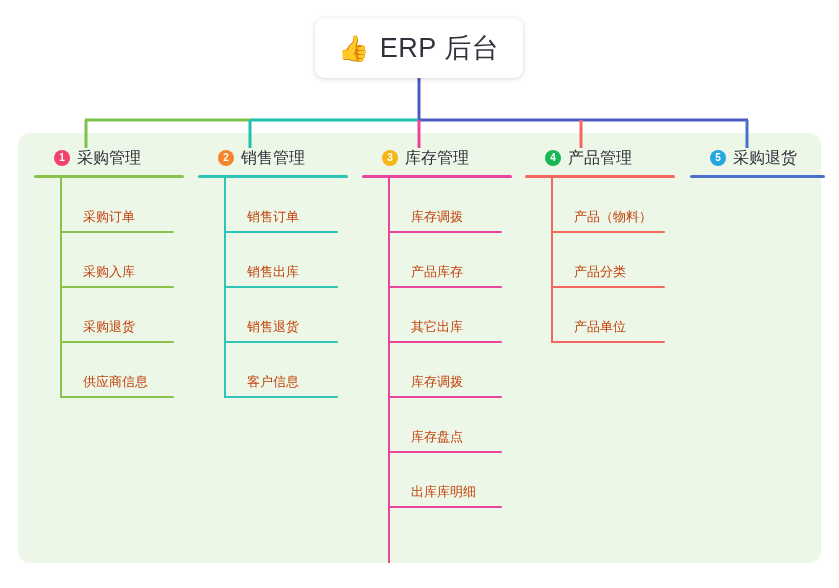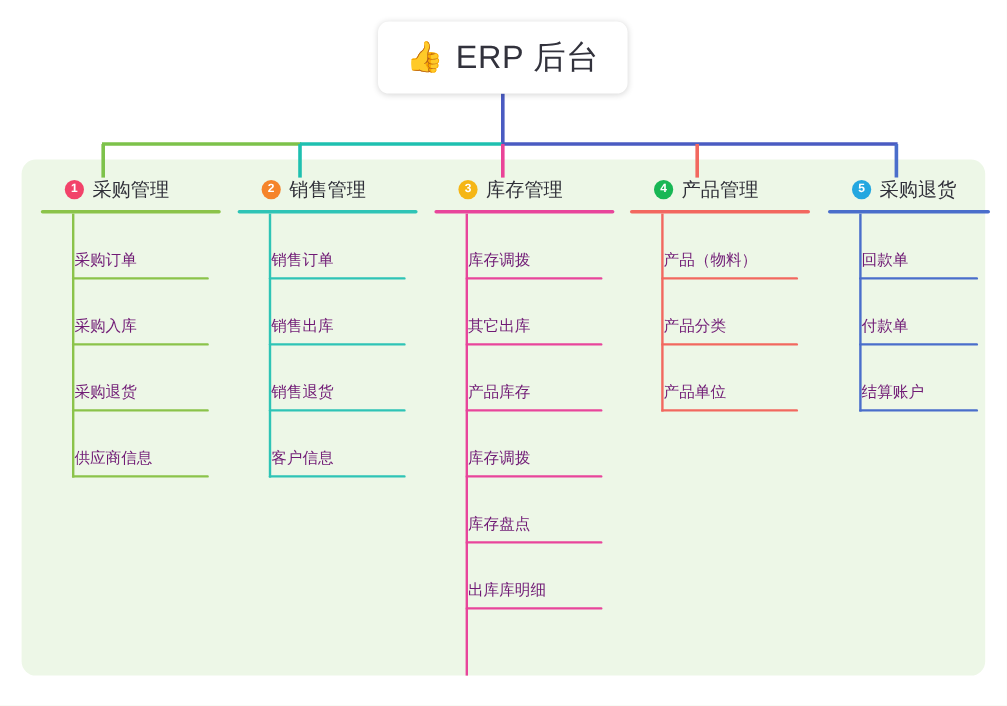--- a/index.html
+++ b/index.html
@@ -62,22 +62,22 @@
   .branch-underline{
     height:3px;border-radius:2px;margin-top:5px;
   }
   .leaf-list{position:relative;margin-top:0;}
   .leaf{
     position:relative;
     height:55px;
   }
   .leaf-label{
     position:absolute;
-    left:28px;bottom:7px;
-    font-size:13px;color:#701a75;white-space:nowrap;
+    left:49px;bottom:7px;
+    font-size:13px;color:#c2410c;white-space:nowrap;
   }
   .leaf-underline{
     position:absolute;left:26px;bottom:0;height:2px;border-radius:1px;
   }
   .leaf-spine{
     position:absolute;left:26px;top:0;width:2px;
   }
 </style>
 </head>
 <body>
@@ -165,25 +165,25 @@
           <span class="branch-title">库存管理</span>
         </div>
         <div class="branch-underline" style="background: rgb(232, 69, 155); width: 150px;"></div>
         <div class="leaf-list">
           <div class="leaf-spine" style="background: rgb(232, 69, 155); height: 385px;"></div>
           <div class="leaf">
             <span class="leaf-label">库存调拨</span>
             <div class="leaf-underline" style="background: rgb(232, 69, 155); width: 114px;"></div>
           </div>
           <div class="leaf">
+            <span class="leaf-label">产品库存</span>
+            <div class="leaf-underline" style="background: rgb(232, 69, 155); width: 114px;"></div>
+          </div>
+          <div class="leaf">
             <span class="leaf-label">其它出库</span>
-            <div class="leaf-underline" style="background: rgb(232, 69, 155); width: 114px;"></div>
-          </div>
-          <div class="leaf">
-            <span class="leaf-label">产品库存</span>
             <div class="leaf-underline" style="background: rgb(232, 69, 155); width: 114px;"></div>
           </div>
           <div class="leaf">
             <span class="leaf-label">库存调拨</span>
             <div class="leaf-underline" style="background: rgb(232, 69, 155); width: 114px;"></div>
           </div>
           <div class="leaf">
             <span class="leaf-label">库存盘点</span>
             <div class="leaf-underline" style="background: rgb(232, 69, 155); width: 114px;"></div>
           </div>
@@ -214,31 +214,16 @@
             <div class="leaf-underline" style="background: rgb(242, 104, 95); width: 114px;"></div>
           </div>
         </div>
       </div>
       <div class="branch" style="left: 690px; top: 146px; width: 135px;">
         <div class="branch-head">
           <span class="badge" style="background: rgb(36, 167, 224);">5</span>
           <span class="branch-title">采购退货</span>
         </div>
         <div class="branch-underline" style="background: rgb(74, 110, 203); width: 135px;"></div>
-        <div class="leaf-list">
-          <div class="leaf-spine" style="background: rgb(74, 110, 203); height: 165px;"></div>
-          <div class="leaf">
-            <span class="leaf-label">回款单</span>
-            <div class="leaf-underline" style="background: rgb(74, 110, 203); width: 99px;"></div>
-          </div>
-          <div class="leaf">
-            <span class="leaf-label">付款单</span>
-            <div class="leaf-underline" style="background: rgb(74, 110, 203); width: 99px;"></div>
-          </div>
-          <div class="leaf">
-            <span class="leaf-label">结算账户</span>
-            <div class="leaf-underline" style="background: rgb(74, 110, 203); width: 99px;"></div>
-          </div>
-        </div>
       </div>
     </div>
 
 </div>
 
 </body></html>

